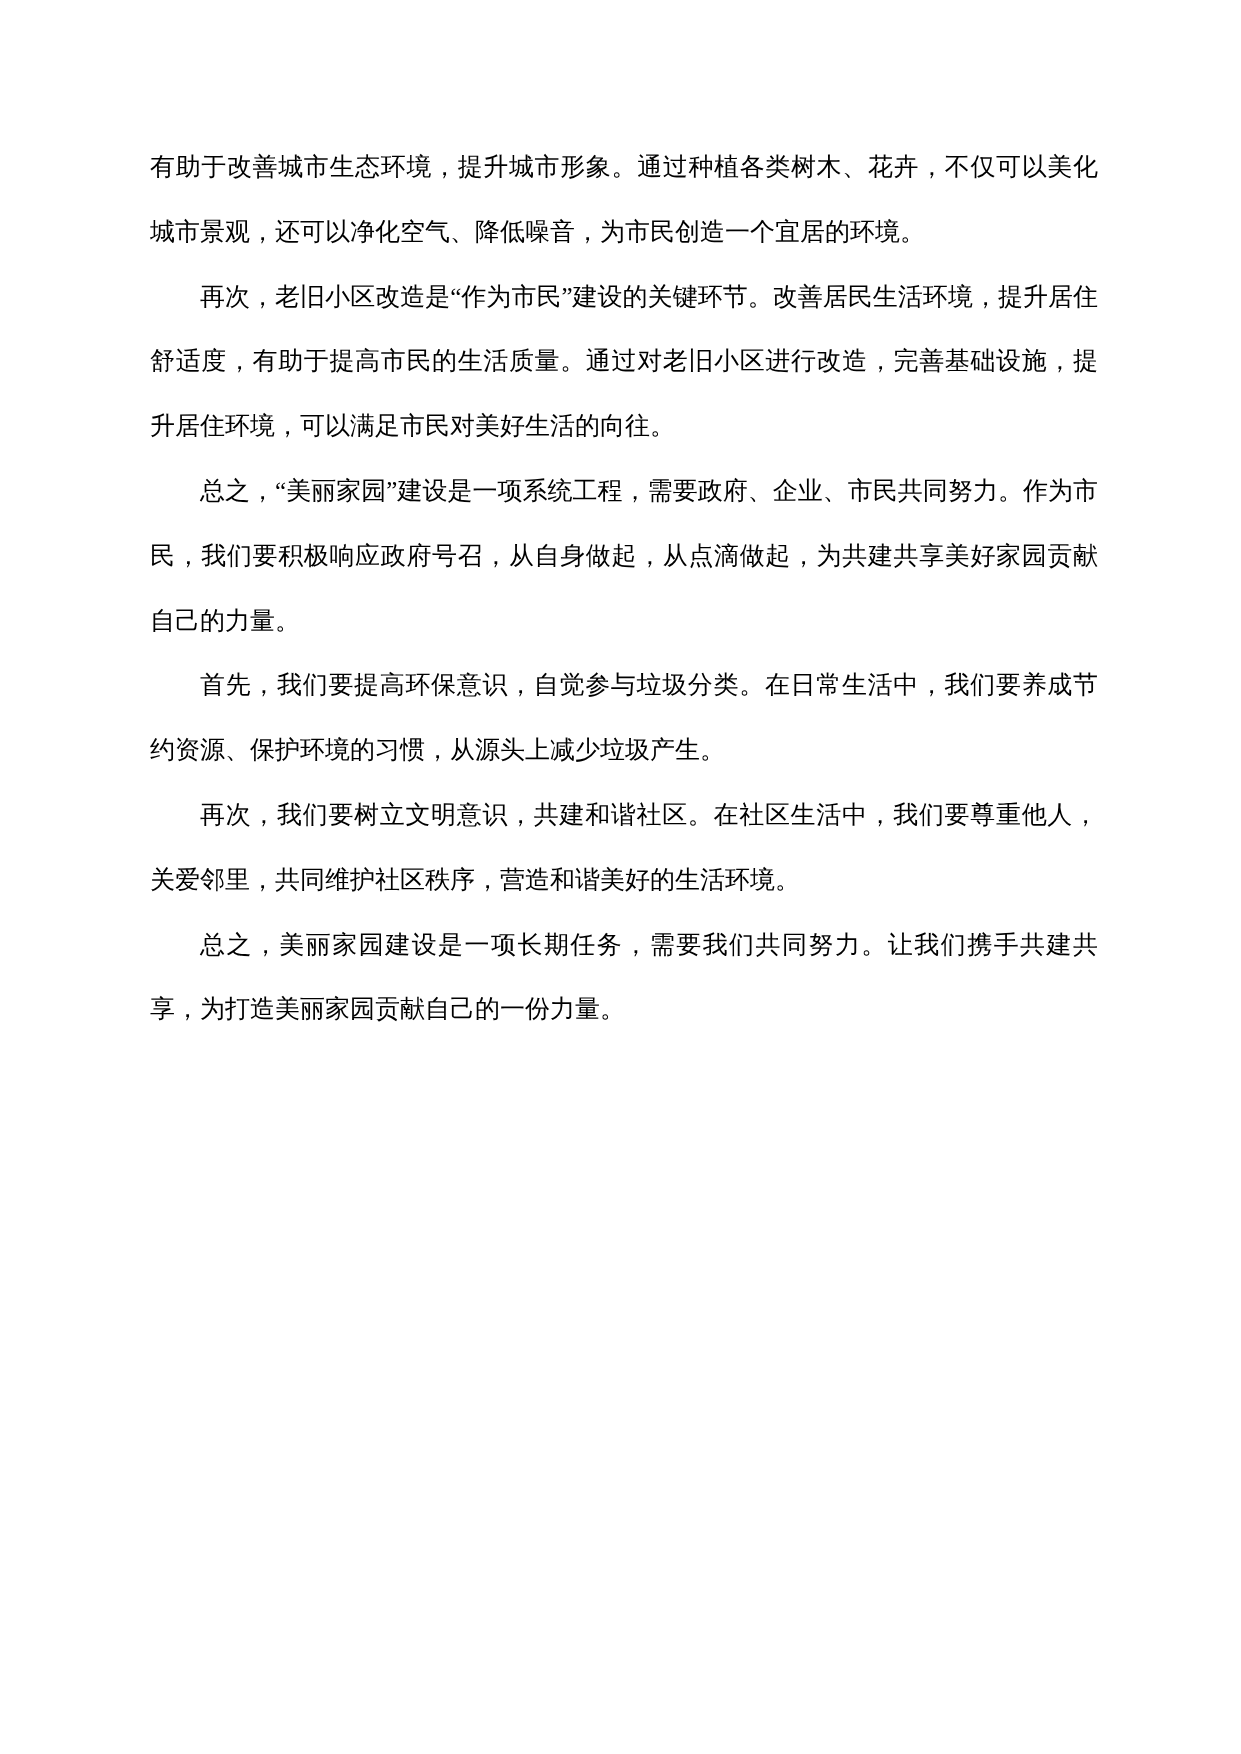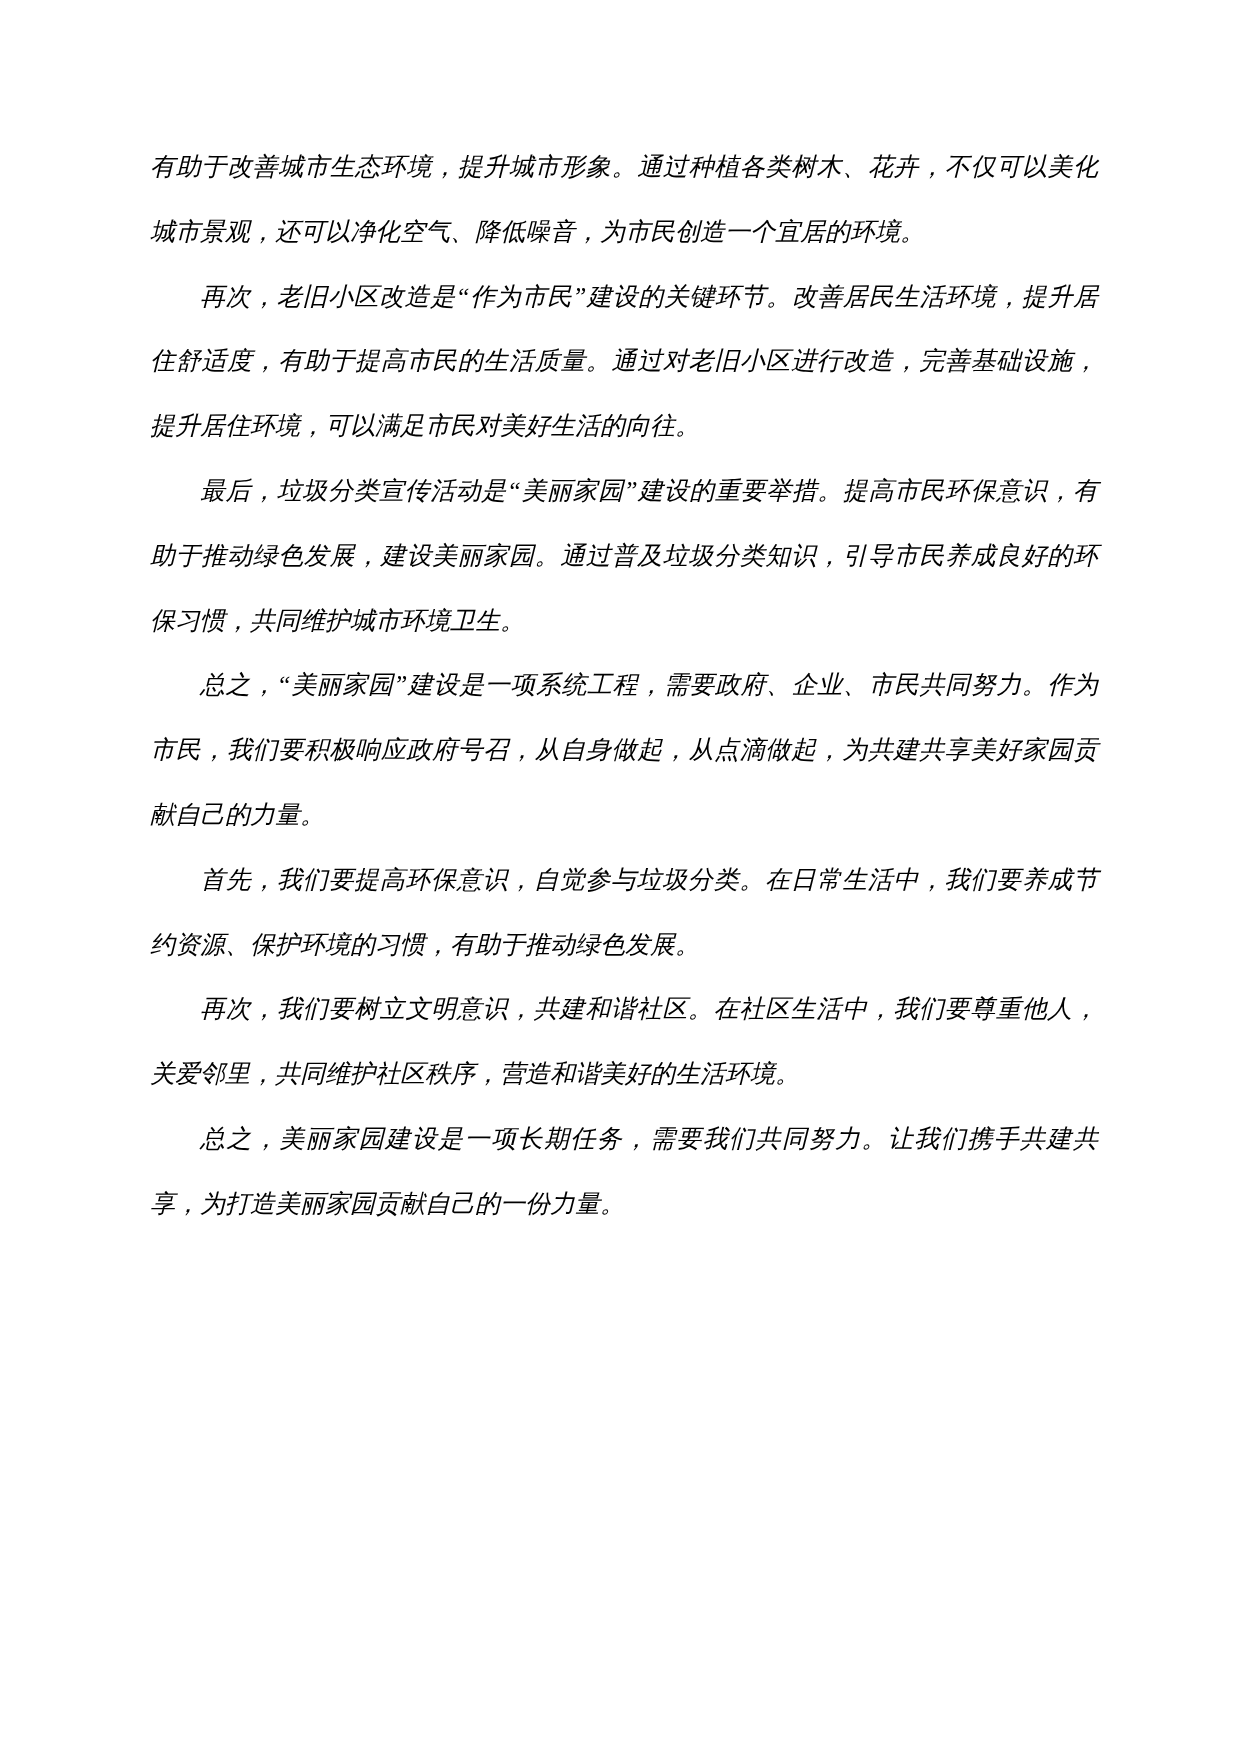--- a/index.html
+++ b/index.html
@@ -6,21 +6,20 @@
   html, body {
     background: #ffffff;
     font-family: "Liberation Serif", "DejaVu Serif", serif;
   }
   .page {
     position: relative;
     width: 1241px;
     height: 1754px;
     background: #ffffff;
     overflow: hidden;
-    font-style: italic;
   }
   .text-block {
     position: absolute;
     top: 135px;
     left: 150px;
     width: 948px;
     font-size: 25px;
     line-height: 64.8px;
     color: #000000;
     text-align: justify;
@@ -35,19 +34,18 @@
     text-indent: 0;
   }
 </style>
 </head>
 <body>
 
 <div class="page">
   <div class="text-block">
     <p class="no-indent">有助于改善城市生态环境，提升城市形象。通过种植各类树木、花卉，不仅可以美化城市景观，还可以净化空气、降低噪音，为市民创造一个宜居的环境。</p>
     <p>再次，老旧小区改造是“作为市民”建设的关键环节。改善居民生活环境，提升居住舒适度，有助于提高市民的生活质量。通过对老旧小区进行改造，完善基础设施，提升居住环境，可以满足市民对美好生活的向往。</p>
-    <p>最后，垃圾分类宣传活动是“美丽家园”建设的重要举措。提高市民环保意识，有助于推动绿色发展，建设美丽家园。通过普及垃圾分类知识，引导市民养成良好的环保习惯，共同维护城市环境卫生。</p>
     <p>总之，“美丽家园”建设是一项系统工程，需要政府、企业、市民共同努力。作为市民，我们要积极响应政府号召，从自身做起，从点滴做起，为共建共享美好家园贡献自己的力量。</p>
-    <p>首先，我们要提高环保意识，自觉参与垃圾分类。在日常生活中，我们要养成节约资源、保护环境的习惯，有助于推动绿色发展。</p>
+    <p>首先，我们要提高环保意识，自觉参与垃圾分类。在日常生活中，我们要养成节约资源、保护环境的习惯，从源头上减少垃圾产生。</p>
     <p>再次，我们要树立文明意识，共建和谐社区。在社区生活中，我们要尊重他人，关爱邻里，共同维护社区秩序，营造和谐美好的生活环境。</p>
     <p>总之，美丽家园建设是一项长期任务，需要我们共同努力。让我们携手共建共享，为打造美丽家园贡献自己的一份力量。</p>
   </div>
 </div>
 
 </body></html>

